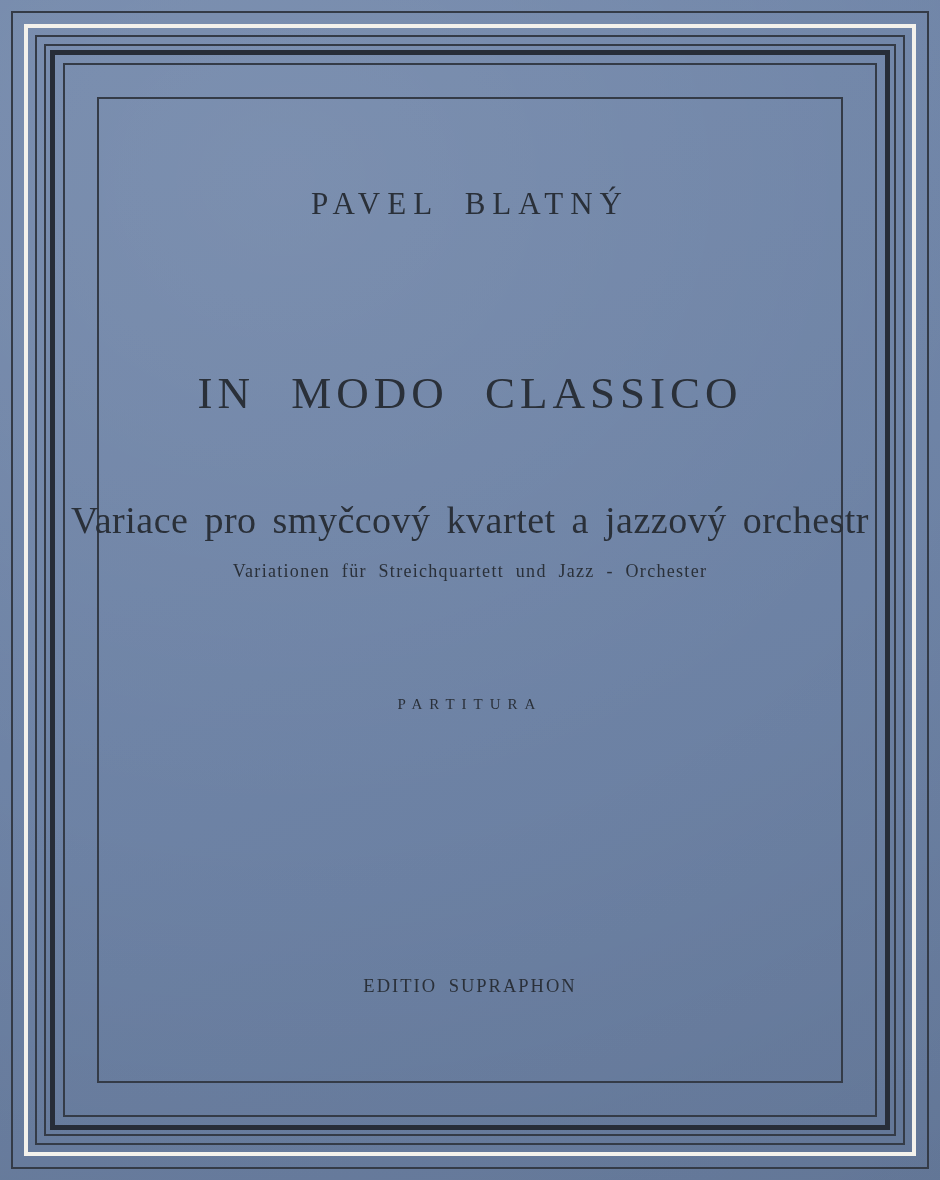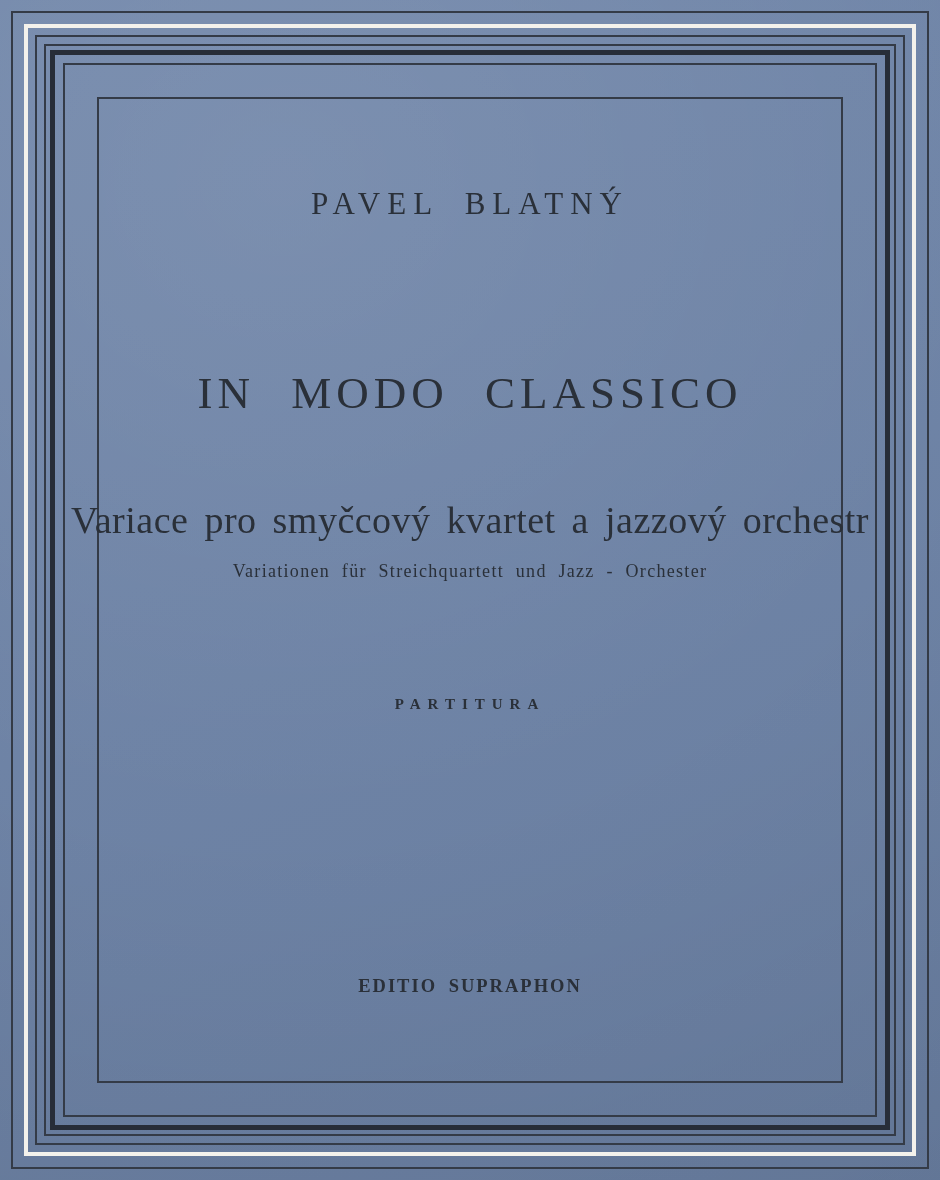--- a/index.html
+++ b/index.html
@@ -67,27 +67,27 @@
   .subtitle-de{
     top:561px;
     font-size:18px;
     letter-spacing:1.3px;
     word-spacing:6px;
     text-align:center;
   }
   .partitura{
     top:696px;
     font-size:15px;
-    font-weight:700;
+    font-weight:400;
     letter-spacing:7px;
   }
   .publisher{
     top:976px;
     font-size:18.5px;
-    font-weight:700;
+    font-weight:400;
     letter-spacing:2px;
     word-spacing:5px;
   }
 </style>
 </head>
 <body>
 
 <div class="page">
 
   <div class="frame f1"></div>

